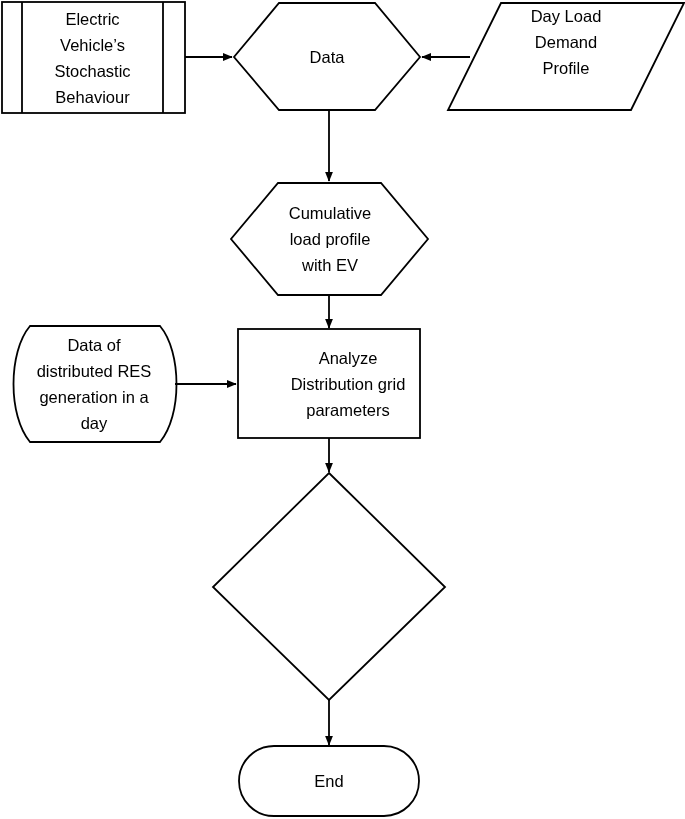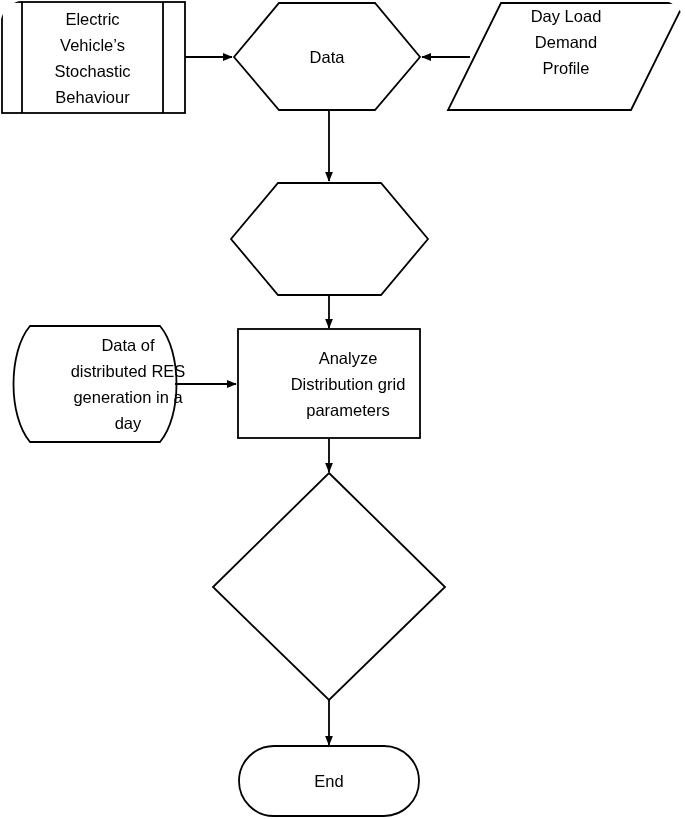--- a/index.html
+++ b/index.html
@@ -7,21 +7,20 @@
     padding: 0;
     background: #ffffff;
   }
   #canvas {
     position: relative;
     width: 685px;
     height: 819px;
     background: #ffffff;
     overflow: hidden;
     font-family: "Liberation Sans", sans-serif;
-    border-radius: 26px;
   }
   #flow-svg {
     position: absolute;
     left: 0;
     top: 0;
     width: 685px;
     height: 819px;
   }
   .node-label {
     position: absolute;
@@ -102,22 +101,25 @@
 Vehicle’s
 Stochastic
 Behaviour</div>
 
   <div class="node-label" style="left:234px; top:2px; width:186px; height:109px;">Data</div>
 
   <div class="node-label" style="left:478px; top:2px; width:176px; height:79px;">Day Load
 Demand
 Profile</div>
 
+  <div class="node-label" style="left:238px; top:182px; width:184px; height:114px;">Cumulative
+load profile
+with EV</div>
 
-  <div class="node-label" style="left:14px; top:325px; width:160px; height:118px;margin-left:34px;">Data of
+  <div class="node-label" style="left:14px; top:325px; width:160px; height:118px;">Data of
 distributed RES
 generation in a
 day</div>
 
   <div class="node-label" style="left:238px; top:329px; width:182px; height:109px;margin-left:19px;">Analyze
 Distribution grid
 parameters</div>
 
 
   <div class="node-label" style="left:239px; top:746px; width:180px; height:70px;">End</div>

